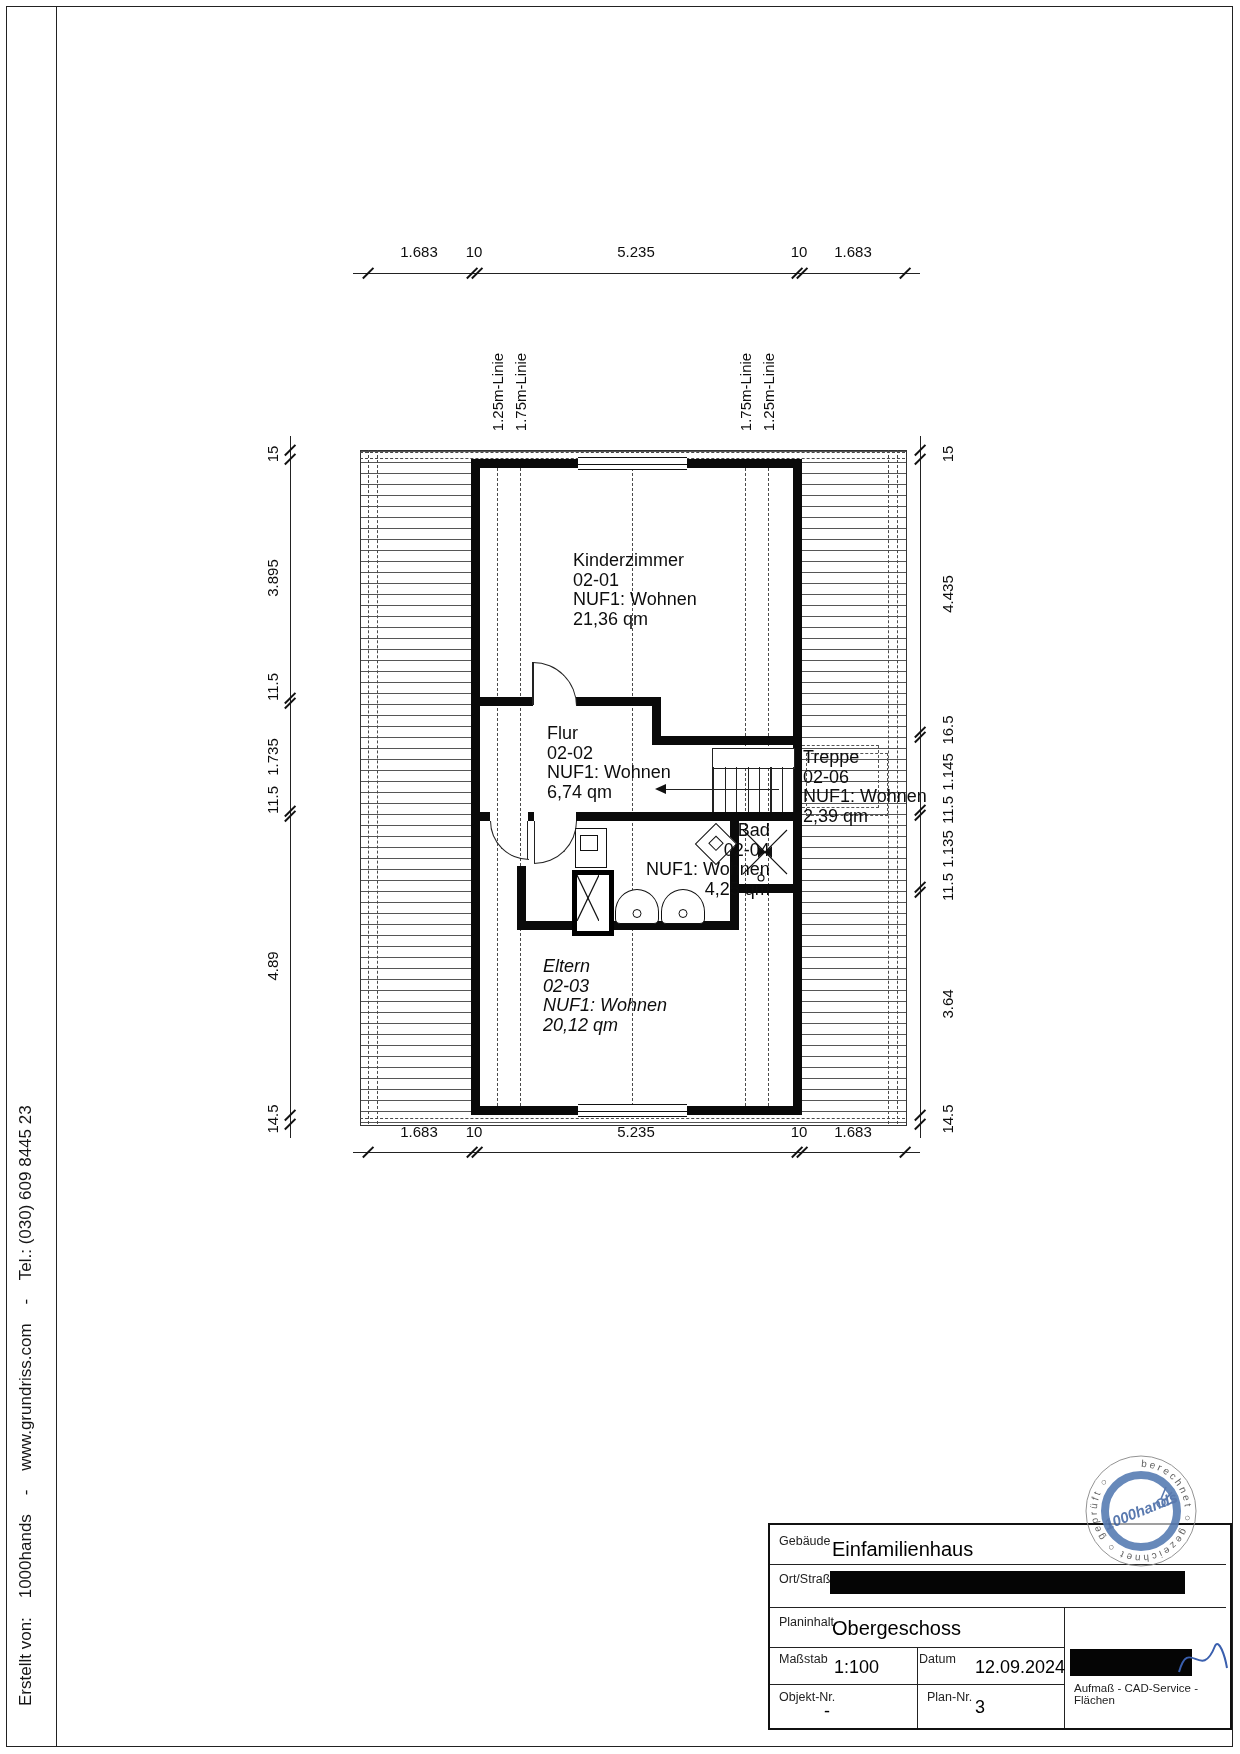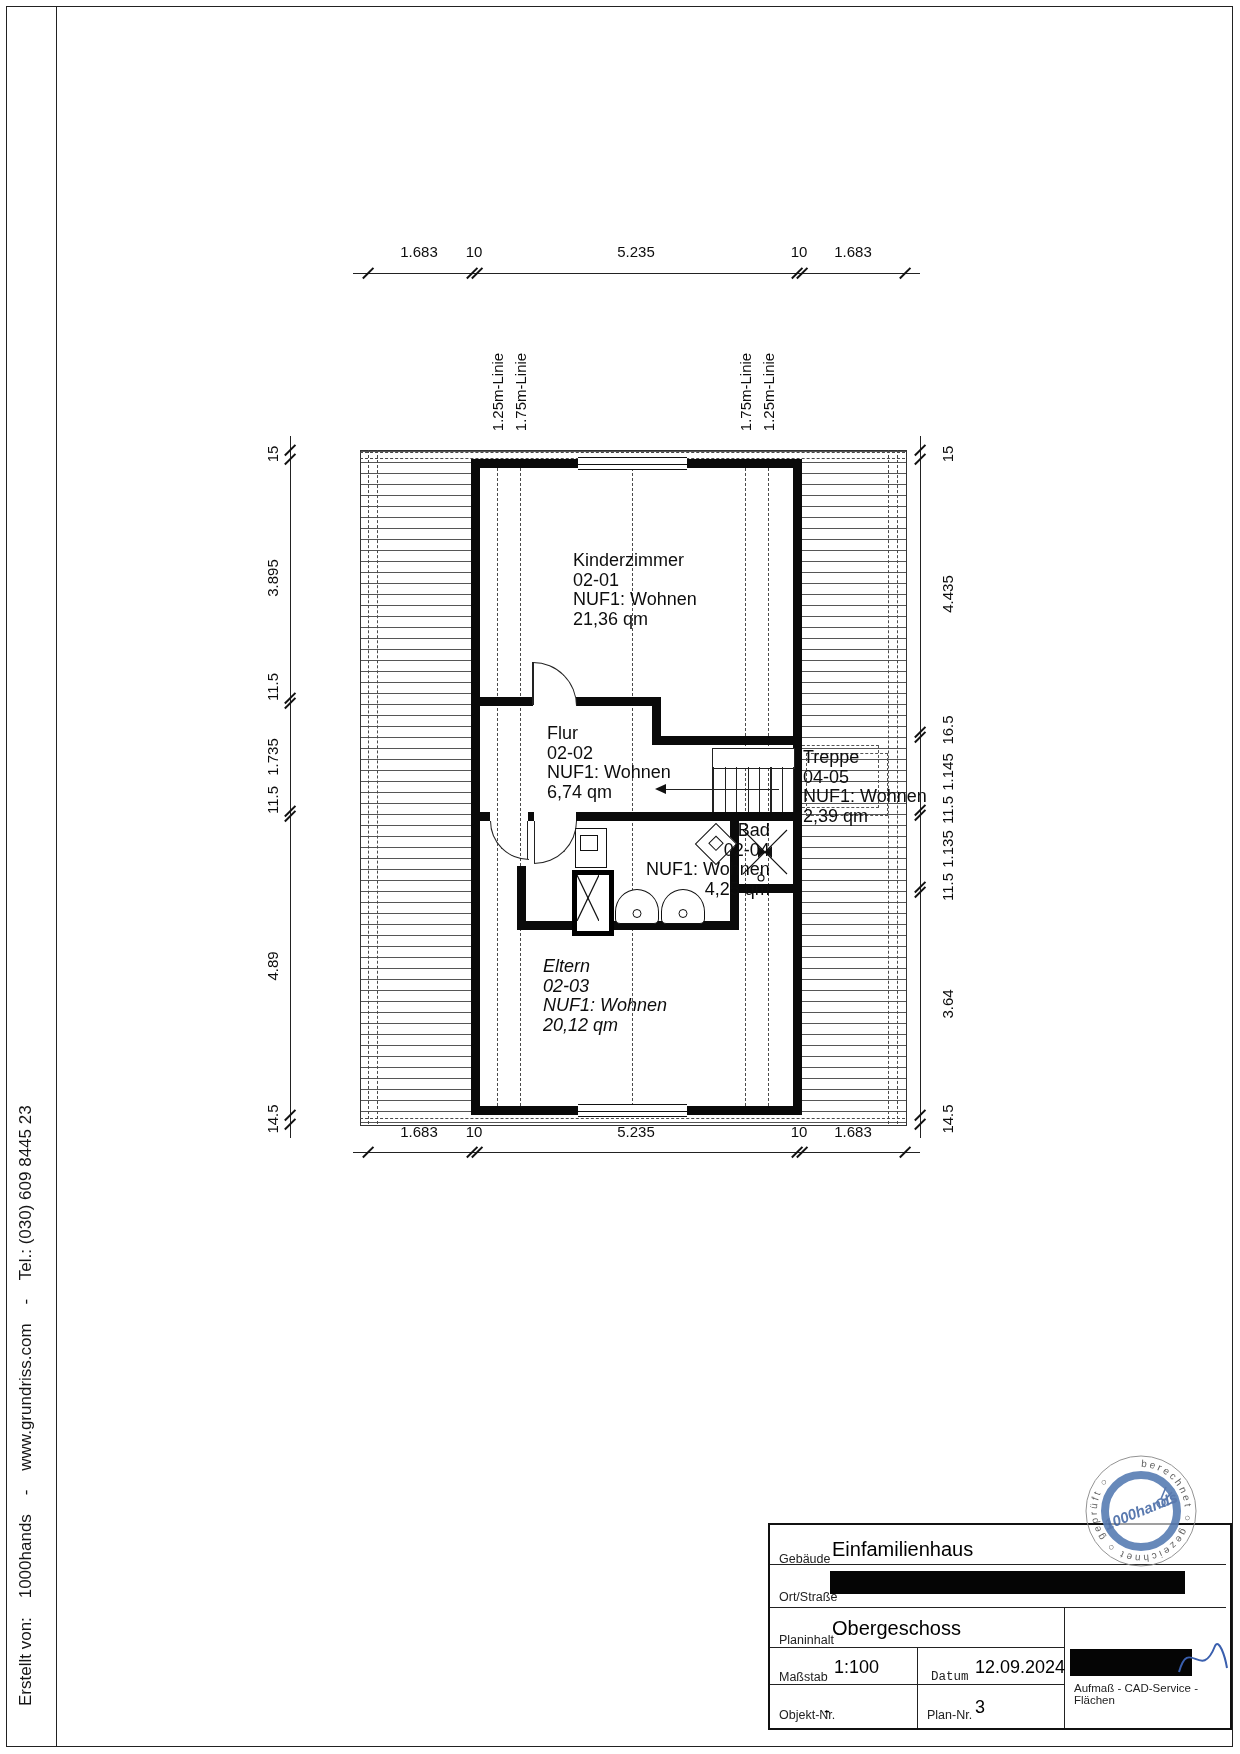--- a/index.html
+++ b/index.html
@@ -28,21 +28,21 @@
          border-bottom-left-radius:100% 100%;}
   .arcSE{position:absolute;border-bottom:1.4px solid #222;border-right:1.4px solid #222;
          border-bottom-right-radius:100% 100%;}
   .leaf{position:absolute;width:1.4px;background:#222;}
   .sink{position:absolute;width:42px;height:33px;background:#fff;border:1.8px solid #111;
         border-radius:50% 50% 12% 12% / 65% 65% 14% 14%;}
   .sink::after{content:"";position:absolute;left:50%;bottom:5px;width:7px;height:7px;
         border:1.2px solid #111;border-radius:50%;transform:translateX(-50%);}
   .sidebar-text{position:absolute;left:16px;top:1706px;width:780px;height:28px;
         transform:rotate(-90deg);transform-origin:0 0;font-size:17px;white-space:pre;color:#151515;}
-  .tb-caption{position:absolute;font-size:12.5px;color:#222;margin-top:18px;}
+  .tb-caption{position:absolute;font-size:12.5px;color:#222;}
   .tb-value-lg{position:absolute;font-size:20px;color:#000;}
   .tb-value-md{position:absolute;font-size:18px;color:#000;}
   .tb-note{position:absolute;font-size:11.5px;color:#222;}
   .redact{position:absolute;background:#050505;z-index:6;}
 </style>
 </head>
 <body>
 <div id="page">
 
 <div class="frame" style="left:6px;top:6px;width:1225px;height:1739px;"></div>
@@ -134,21 +134,21 @@
     <div>21,36 qm</div>
   </div>
   <div class="roomlabel" style="left:547px;top:724px;">
     <div>Flur</div>
     <div>02-02</div>
     <div>NUF1: Wohnen</div>
     <div>6,74 qm</div>
   </div>
   <div class="roomlabel" style="left:803px;top:748px;">
     <div>Treppe</div>
-    <div>04-05</div>
+    <div>02-06</div>
     <div>NUF1: Wohnen</div>
     <div>2,39 qm</div>
   </div>
   <div class="roomlabel" style="left:646px;top:821px;text-align:right;">
     <div>Bad</div>
     <div>02-04</div>
     <div>NUF1: Wohnen</div>
     <div>4,25 qm</div>
   </div>
   <div class="roomlabel" style="left:543px;top:957px;font-style:italic;">
@@ -236,21 +236,21 @@
   <div class="thin" style="left:294px;top:82px;width:1.4px;height:121px;"></div>
   <div class="thin" style="left:147px;top:122px;width:1.4px;height:81px;"></div>
 
   <div class="tb-caption" style="left:9px;top:9px;">Gebäude</div>
   <div class="tb-value-lg" style="left:62px;top:13px;">Einfamilienhaus</div>
   <div class="tb-caption" style="left:9px;top:47px;">Ort/Straße</div>
   <div class="tb-caption" style="left:9px;top:90px;">Planinhalt</div>
   <div class="tb-value-lg" style="left:62px;top:92px;text-align:right;">Obergeschoss</div>
   <div class="tb-caption" style="left:9px;top:127px;">Maßstab</div>
   <div class="tb-value-md" style="left:64px;top:132px;">1:100</div>
-  <div class="tb-caption" style="left:161px;top:127px;font-family:Liberation Mono, monospace;">Datum</div>
+  <div class="tb-caption" style="left:149px;top:127px;">Datum</div>
   <div class="tb-value-md" style="left:205px;top:132px;">12.09.2024</div>
   <div class="tb-caption" style="left:9px;top:165px;">Objekt-Nr.</div>
   <div class="tb-value-md" style="left:54px;top:176px;">-</div>
   <div class="tb-caption" style="left:157px;top:165px;">Plan-Nr.</div>
   <div class="tb-value-md" style="left:205px;top:172px;">3</div>
   <div class="tb-note" style="left:304px;top:157px;">Aufmaß - CAD-Service - Flächen</div>
 </div>
 
 <div class="redact" style="left:830px;top:1571px;width:355px;height:23px;"></div>
 <div class="redact" style="left:1070px;top:1649px;width:122px;height:27px;"></div>

